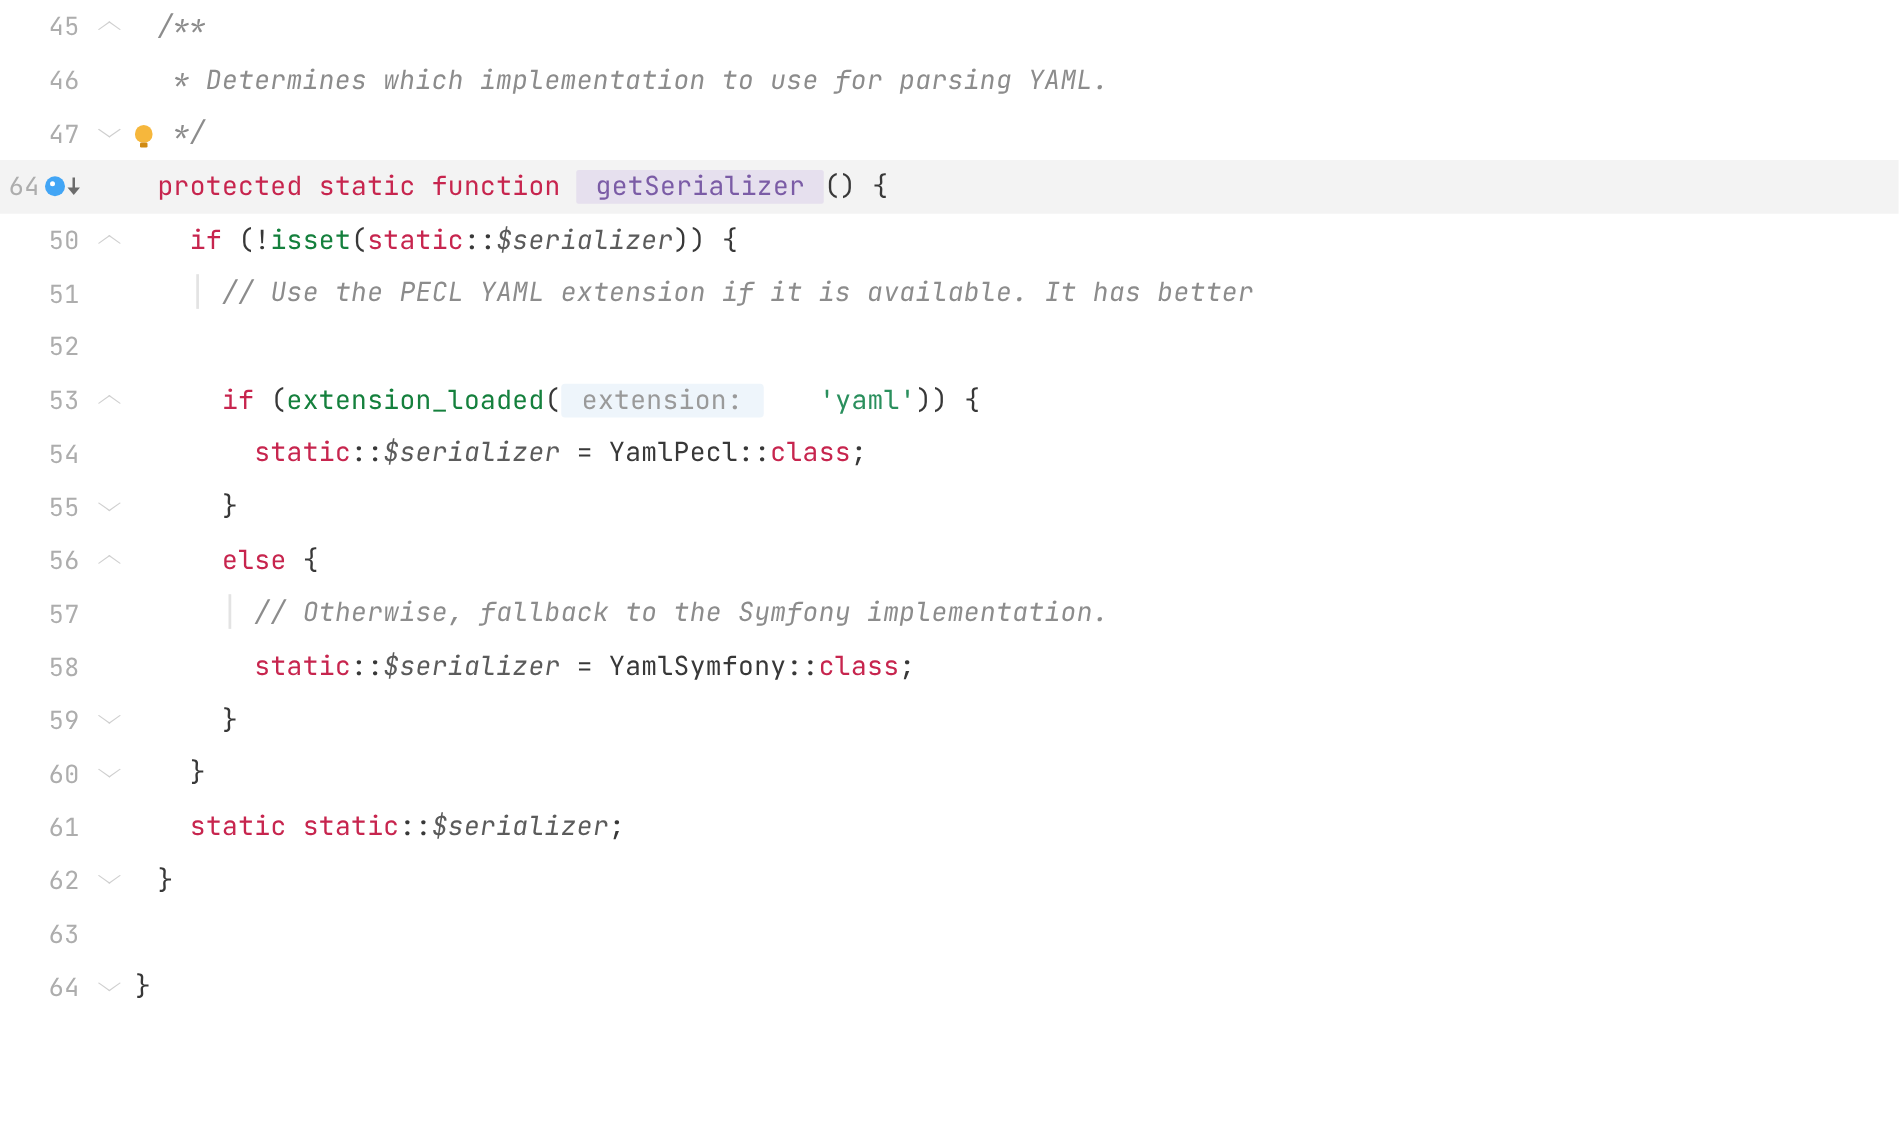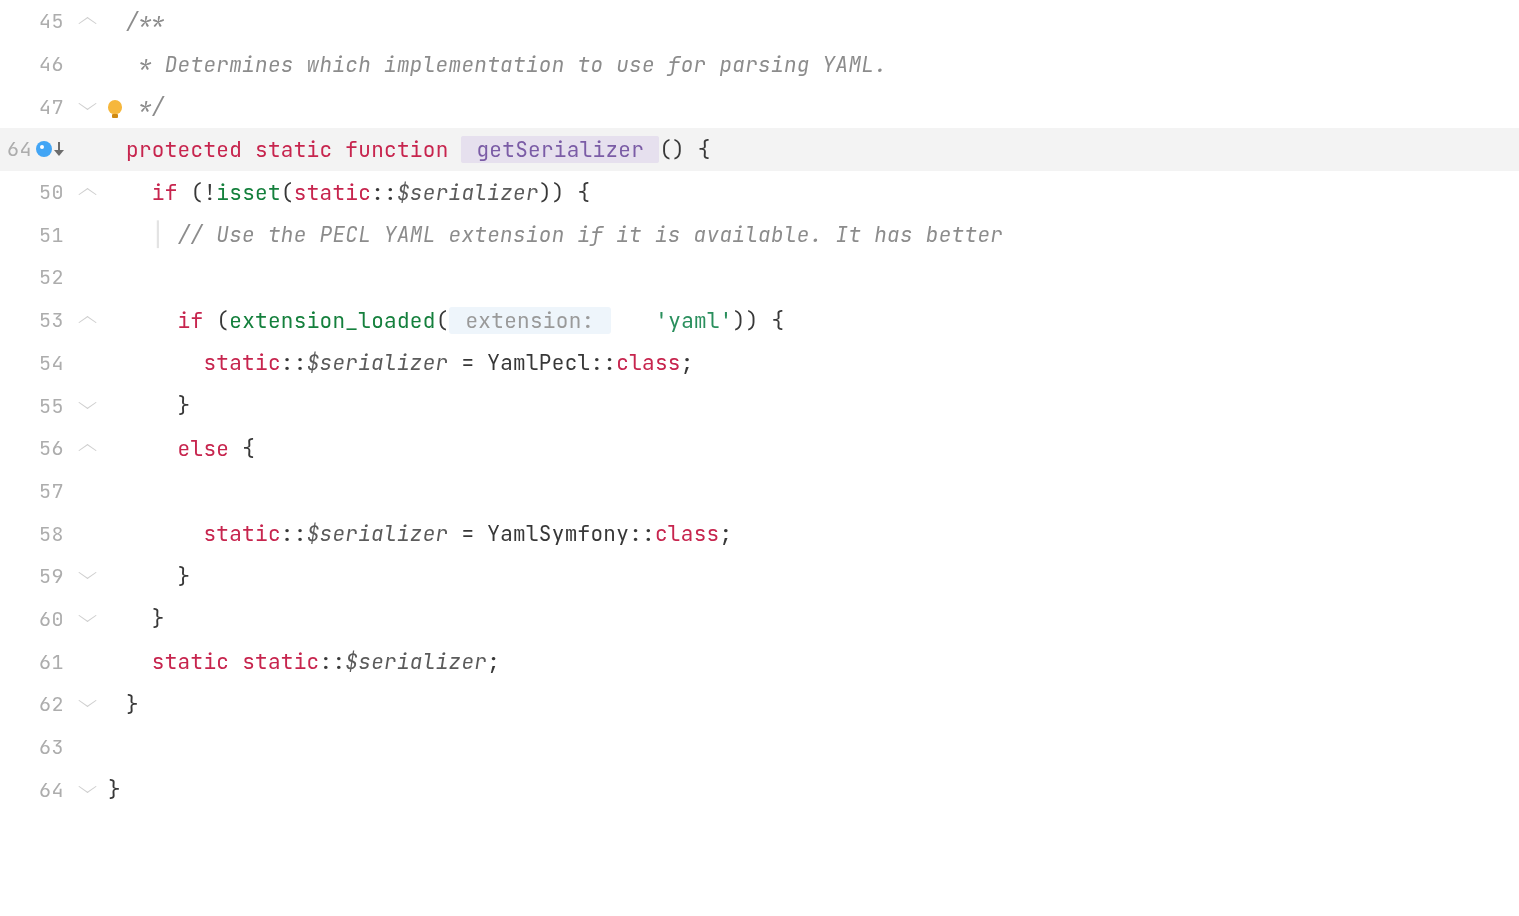--- a/index.html
+++ b/index.html
@@ -280,20 +280,21 @@
     <div class="bulb-col"></div>
     <div class="code">    <span class="c-keyword">else</span> <span class="c-brace">{</span></div>
   </div>
 
   <div class="line">
     <div class="gutter">
         <span class="ln">57</span>
       </div>
     <div class="fold-col"></div>
     <div class="bulb-col"></div>
+    <div class="code">    <span class="vguide">│</span> <span class="c-comment">// Otherwise, fallback to the Symfony implementation.</span></div>
   </div>
 
   <div class="line">
     <div class="gutter">
         <span class="ln">58</span>
       </div>
     <div class="fold-col"></div>
     <div class="bulb-col"></div>
     <div class="code">      <span class="c-keyword">static</span><span class="c-brace">::</span><span class="c-var">$serializer</span><span class="c-brace"> = </span><span class="c-brace">YamlSymfony</span><span class="c-brace">::</span><span class="c-keyword">class</span><span class="c-brace">;</span></div>
   </div>

